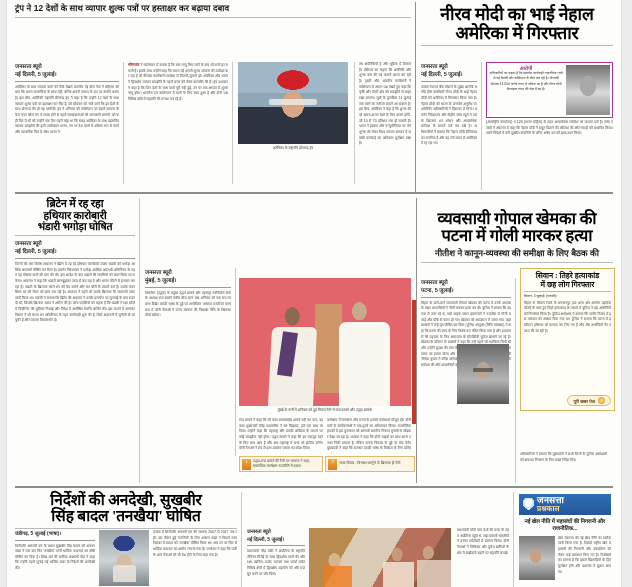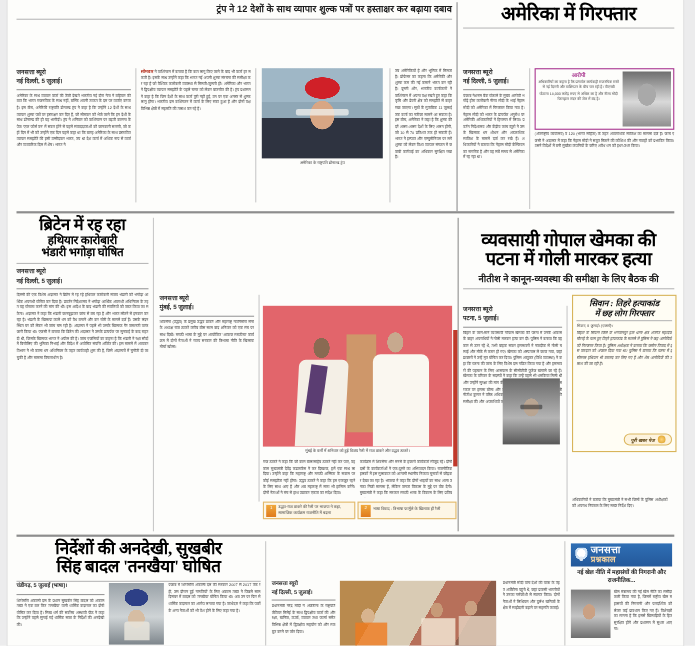--- a/index.html
+++ b/index.html
@@ -10,21 +10,21 @@
     color:#111;
   }
   .page{
     position:absolute;left:7px;top:0;width:614px;height:587px;
     background:#fdfdfb;
     box-shadow:0 0 0 1px #e2e2e2;
     overflow:hidden;
   }
   
   .kicker{
-    font-size:8.4px;letter-spacing:.1px;text-align:right;
+    font-size:8.4px;letter-spacing:.1px;text-align:left;
     font-weight:600;color:#1b1b1b;line-height:1.25;
     font-family:"Liberation Sans","DejaVu Sans",sans-serif;
   }
   .head{
     text-align:center;font-weight:700;color:#000;
     font-family:"Liberation Serif","DejaVu Serif",serif;
     line-height:1.06;letter-spacing:-.2px;
   }
   .subhead{
     font-size:8.6px;text-align:center;font-weight:600;color:#1c1c1c;
@@ -102,21 +102,21 @@
   .ph-modi .w3{position:absolute;left:76%;top:54%;width:24%;height:46%;background:#e7d7c4;opacity:.8;}
   
   .ph-woman{background:
      radial-gradient(ellipse 9px 11px at 46% 46%, #caa184 0 62%, transparent 64%),
      linear-gradient(#7d7d7d,#c4c4c4 55%,#6d6d6d);}
   
   .mugbox{border:1px solid #a8358f;padding:2px;}
   .mugbox-title{
     font-size:5px;color:#a8358f;font-weight:700;text-align:center;
     font-family:"Liberation Sans","DejaVu Sans",sans-serif;}
-  .goldbox{border:1px solid #d8b45a;background:#fffdf4;padding:3px;font-style:italic;}
+  .goldbox{border:1px solid #d8b45a;background:#fffdf4;padding:3px;}
   .goldbox-h{
     font-size:7.6px;font-weight:700;text-align:center;color:#111;
     font-family:"Liberation Serif","DejaVu Serif",serif;line-height:1.12;}
   .teaser{
     display:flex;align-items:center;gap:2px;
     border:1px solid #e2b96a;background:#fdf6e6;padding:1.5px 2px;
   }
   .teaser .sq{
     width:9px;height:11px;background:linear-gradient(#f0a93c,#e07a1c);
     color:#fff;font-size:4px;text-align:center;line-height:5px;flex:0 0 auto;
@@ -185,20 +185,21 @@
     <div class="cap">अमेरिका के राष्ट्रपति डोनाल्ड ट्रंप</div>
   </div>
   <div class="vrule" style="left:347px;top:62px;height:122px;"></div>
   <div style="position:absolute;left:352px;top:62px;width:52px;height:122px;">
     <div class="copy" style="height:122px;">तब अमेरिकियों है और भूमिक में मिलता है। प्रोफेसर का कहना कि अमेरिकी और शुल्क कम की गई कमाने भारत कर रही है। दूसरी ओर, भारतीय वार्ताकारों ने वाशिंगटन में अपना पक्ष रखते हुए कहा कि कृषि और डेयरी क्षेत्र को समझौते से बाहर रखा जाएगा। सूत्रों के मुताबिक 11 जुलाई तक वार्ता का नतीजा सामने आ सकता है। इस बीच, अमेरिका ने कहा है कि शुल्क की दरें अलग-अलग देशों के लिए अलग होंगी, जो 10 से 70 प्रतिशत तक हो सकती हैं। भारत ने इस्पात और एल्युमीनियम पर लगे शुल्क को लेकर विश्व व्यापार संगठन में जवाबी कार्रवाई का अधिकार सुरक्षित रखा है।</div>
   </div>
 
   <div class="vrule" style="left:408px;top:2px;height:190px;background:#8f8f8f;"></div>
 
   <div style="position:absolute;left:414px;top:3px;width:192px;">
+    <div class="head" style="font-size:17.5px;margin-top:2px;">नीरव मोदी का भाई नेहाल</div>
     <div class="head" style="font-size:17.5px;">अमेरिका में गिरफ्तार</div>
     <div class="hr-thin" style="margin-top:3px;"></div>
   </div>
   <div style="position:absolute;left:414px;top:62px;width:56px;height:128px;">
     <div class="byline">
       <span>जनसत्ता ब्यूरो</span><br>
       <span>नई दिल्ली, 5 जुलाई।</span>
     </div>
     <div class="copy" style="height:98px;">पंजाब नेशनल बैंक घोटाले के मुख्य आरोपी भगोड़े हीरा कारोबारी नीरव मोदी के भाई नेहाल मोदी को अमेरिका में गिरफ्तार किया गया है। नेहाल मोदी को भारत के प्रत्यर्पण अनुरोध पर अमेरिकी अधिकारियों ने हिरासत में लिया। प्रवर्तन निदेशालय और केंद्रीय जांच ब्यूरो ने उसके खिलाफ धन शोधन और आपराधिक साजिश के मामले दर्ज कर रखे हैं। अधिकारियों ने बताया कि नेहाल मोदी बेल्जियम का नागरिक है और वह लंबे समय से अमेरिका में रह रहा था।</div>
   </div>
@@ -210,21 +211,21 @@
         <div class="copy" style="font-size:3.3px;text-align:center;">अधिकारियों का कहना है कि प्रत्यर्पण कार्यवाही राजनयिक रास्ते से नई दिल्ली और वाशिंगटन के बीच चल रही है। पीएनबी घोटाला 13,000 करोड़ रुपए से अधिक का है और नीरव मोदी फिलहाल लंदन की जेल में बंद है।</div>
       </div>
       <div class="photo ph-mug" style="width:44px;height:50px;flex:0 0 auto;"></div>
     </div>
     <div class="copy" style="height:50px;margin-top:2px;">(अंतर्राष्ट्रीय कार्यालय) व 120 (भारत संहिता) के तहत आपराधिक साजिश का मामला दर्ज है। जांच एजंसी ने अदालत में कहा कि नेहाल मोदी ने सबूत मिटाने की कोशिश की और गवाहों को प्रभावित किया। उसने विदेशों में बनी मुखौटा कंपनियों के जरिए अवैध धन को इधर-उधर किया।</div>
   </div>
 
   <div class="rule" style="left:8px;top:192px;width:598px;height:1.5px;"></div>
 
   <div style="position:absolute;left:8px;top:198px;width:120px;">
-    <div class="head" style="font-size:15px;">ब्रिटेन में रह रहा</div>
+    <div class="head" style="font-size:11px;">ब्रिटेन में रह रहा</div>
     <div class="head" style="font-size:10.6px;">हथियार कारोबारी</div>
     <div class="head" style="font-size:10.6px;">भंडारी भगोड़ा घोषित</div>
     <div class="hr-thin" style="margin-top:3px;"></div>
     <div class="byline" style="margin-top:3px;">
       <span>जनसत्ता ब्यूरो</span><br>
       <span>नई दिल्ली, 5 जुलाई।</span>
     </div>
     <div class="copy" style="height:228px;">दिल्ली की एक विशेष अदालत ने ब्रिटेन में रह रहे हथियार कारोबारी संजय भंडारी को भगोड़ा आर्थिक अपराधी घोषित कर दिया है। प्रवर्तन निदेशालय ने भगोड़ा आर्थिक अपराधी अधिनियम के तहत यह घोषणा करने की मांग की थी। इस आदेश के बाद भंडारी की संपत्तियों को जब्त किया जा सकेगा। अदालत ने कहा कि भंडारी जानबूझकर जांच से बच रहा है और भारत लौटने से इनकार कर रहा है। भंडारी के खिलाफ काले धन को वैध बनाने और कर चोरी के मामले दर्ज हैं। उसके लंदन स्थित घर को लेकर भी जांच चल रही है। अदालत ने पहले भी उसके खिलाफ गैर जमानती वारंट जारी किया था। एजंसी ने बताया कि ब्रिटेन की अदालत ने उसके प्रत्यर्पण पर सुनवाई के बाद राहत दी थी, जिसके खिलाफ भारत ने अपील की है। जांच एजंसियों का कहना है कि भंडारी ने रक्षा सौदों में बिचौलिए की भूमिका निभाई और विदेश में अघोषित संपत्ति अर्जित की। इस मामले में आयकर विभाग ने भी काला धन अधिनियम के तहत कार्यवाही शुरू की है, जिसे अदालतों में चुनौती दी जा चुकी है और मामला विचाराधीन है।</div>
   </div>
   <div class="vrule" style="left:132px;top:198px;height:285px;"></div>

